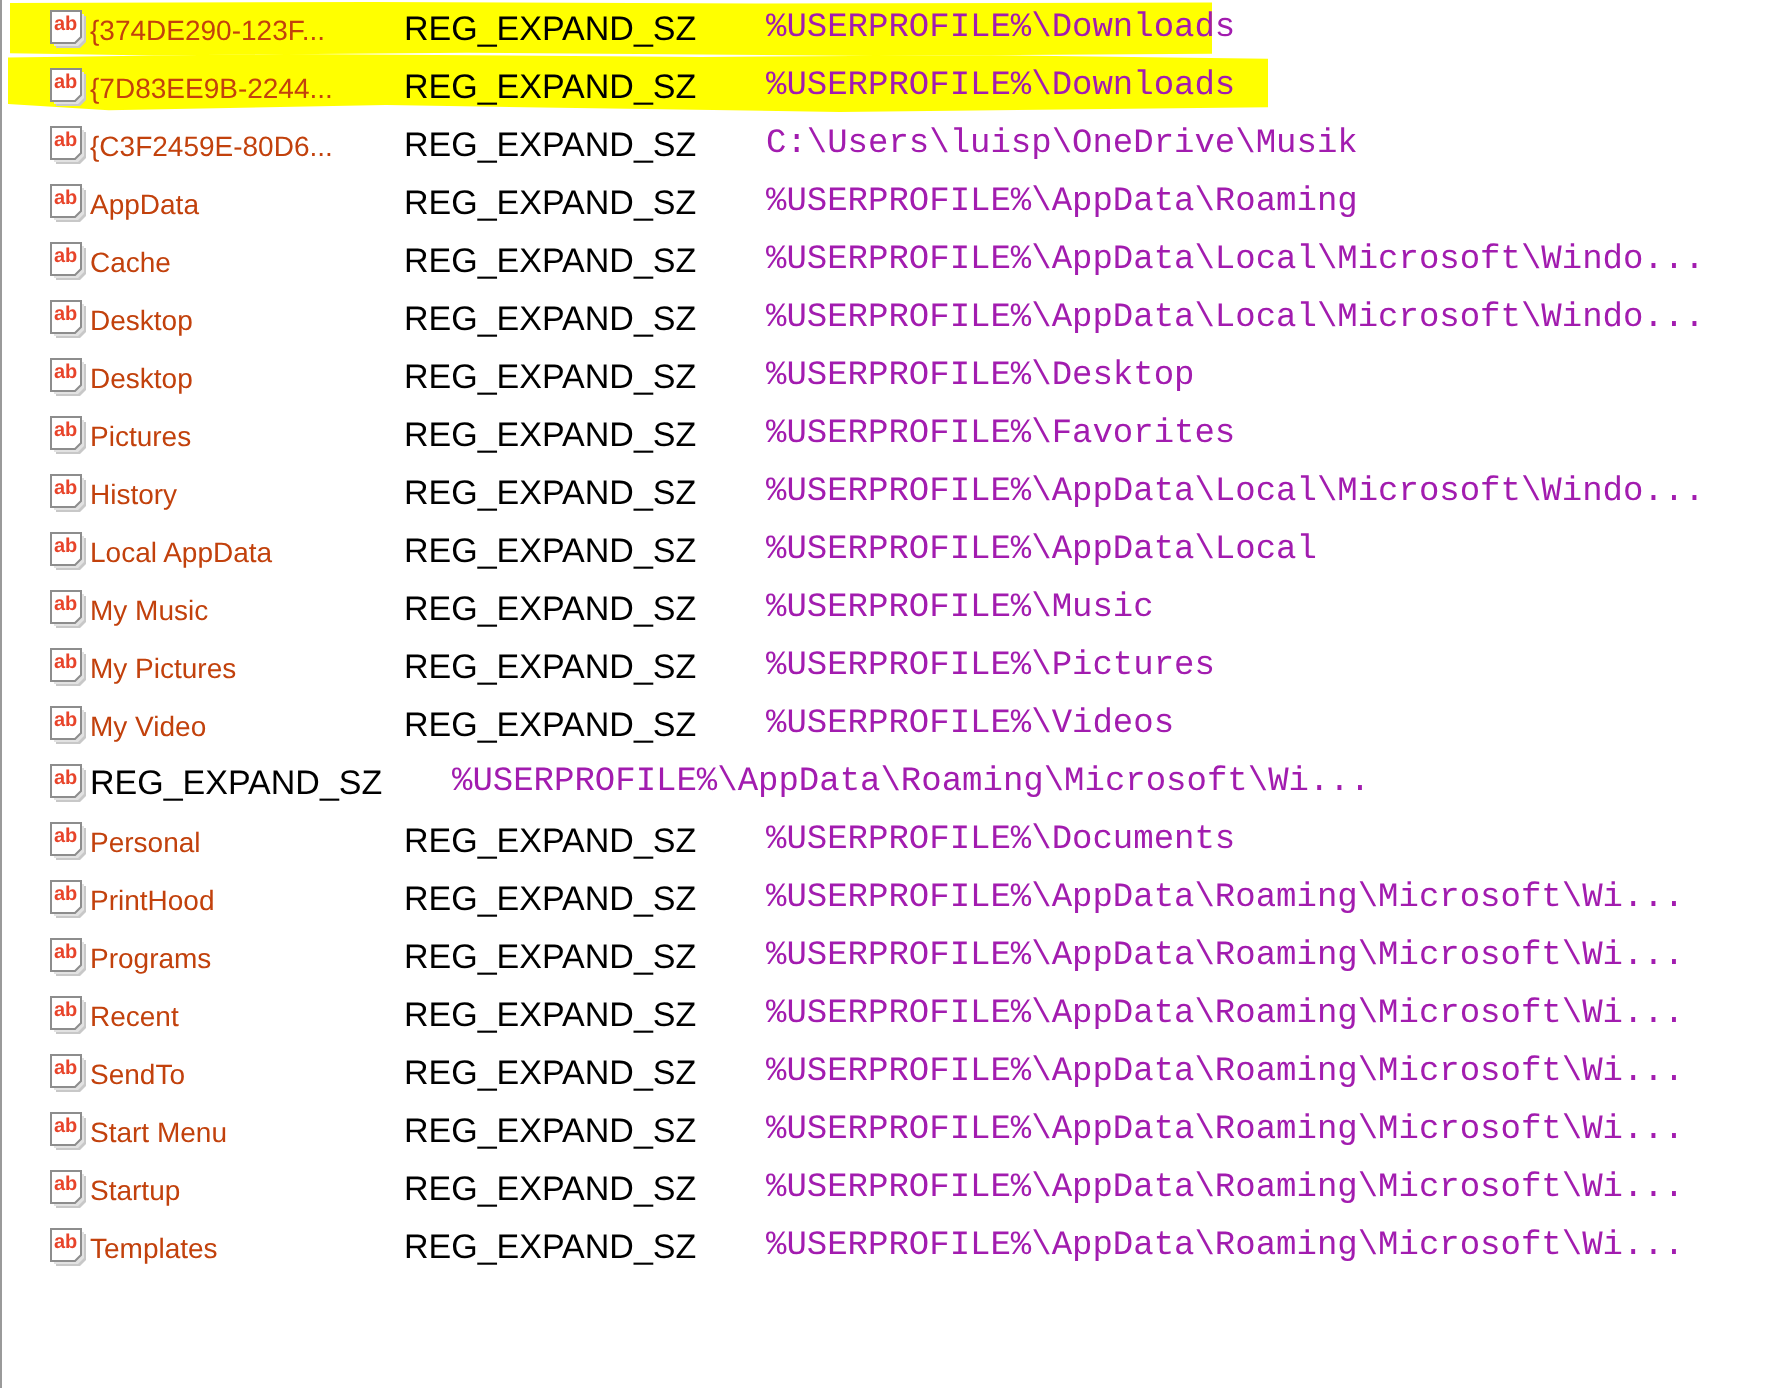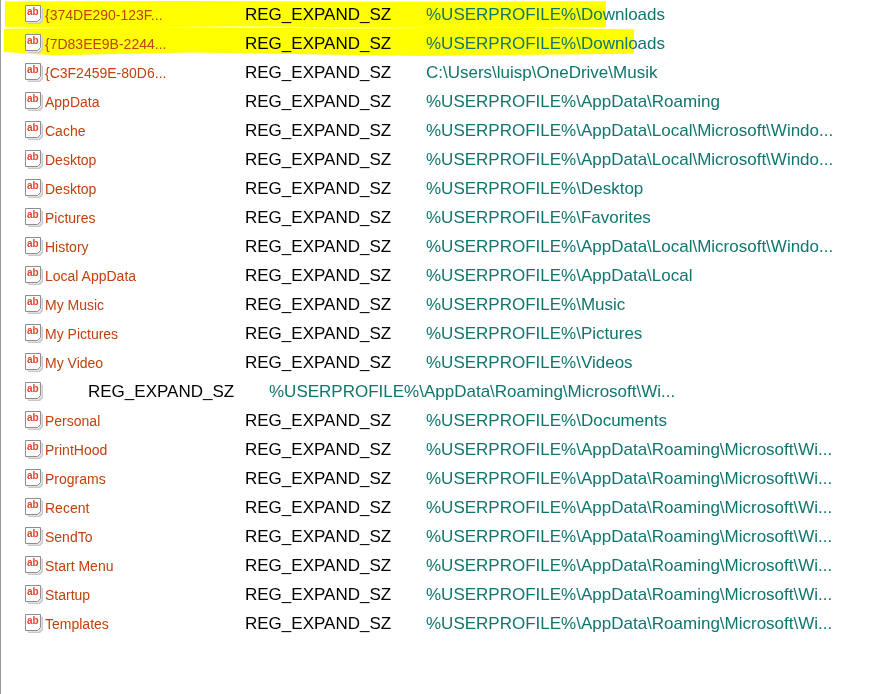--- a/index.html
+++ b/index.html
@@ -82,27 +82,27 @@
     color: #c2410c;
     overflow: hidden;
   }
   .cell-type {
     position: relative;
     z-index: 2;
     width: 181px;
     min-width: 181px;
     font-size: 17px;
     color: #000000;
-    margin-left: 43px;
   }
   .cell-data {
     position: relative;
     z-index: 2;
     font-size: 17px;
-    color: #0f766e;
+    color: #a21caf;
+    font-family: Liberation Mono, monospace;
   }
 
   
   .ab-icon {
     position: relative;
     width: 21px;
     height: 21px;
   }
   .ab-icon svg { display: block; }
 </style>

